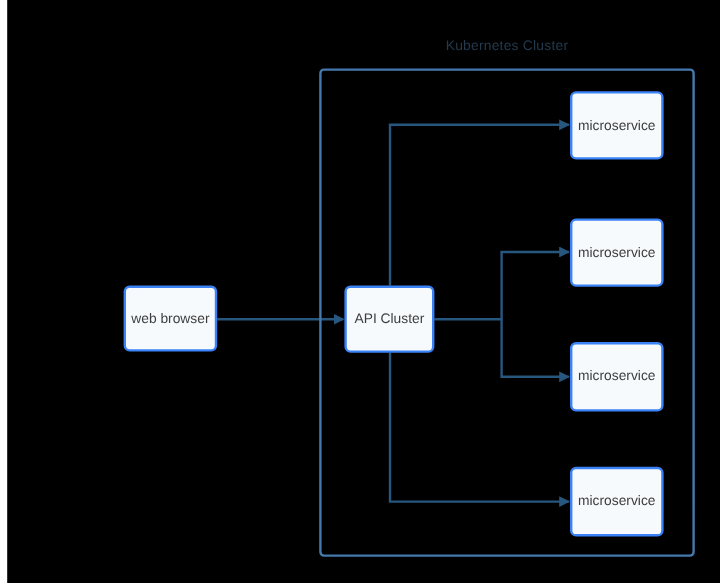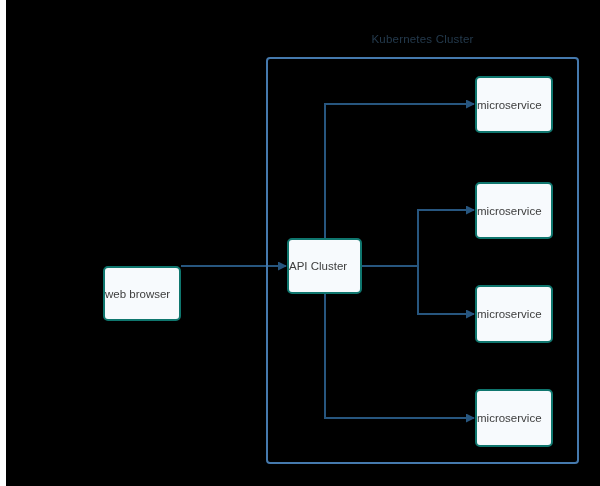--- a/index.html
+++ b/index.html
@@ -47,31 +47,31 @@
     top: 33px;
     width: 313px;
     text-align: center;
     font-size: 11.5px;
     letter-spacing: 0.2px;
     color: #243a4d;
   }
   .node {
     position: absolute;
     background: #f7fafd;
-    border: 2px solid #0f766e;
+    border: 2px solid #3b82f6;
     border-radius: 5px;
     box-sizing: border-box;
     display: flex;
     align-items: center;
-    justify-content: flex-start;
+    justify-content: center;
     font-size: 11.5px;
     color: #3d3d3d;
     text-align: center;
   }
-  .node-web-browser  { left: 103px; top: 238px; width: 78px; height: 55px; margin-top: 28px; }
+  .node-web-browser  { left: 103px; top: 238px; width: 78px; height: 55px; }
   .node-api-gateway  { left: 287px; top: 238px; width: 75px; height: 56px; }
   .node-ms-1         { left: 475px; top: 76px;  width: 78px; height: 57px; }
   .node-ms-2         { left: 475px; top: 182px; width: 78px; height: 57px; }
   .node-ms-3         { left: 475px; top: 285px; width: 78px; height: 58px; }
   .node-ms-4         { left: 475px; top: 389px; width: 78px; height: 58px; }
   .connector {
     fill: none;
     stroke: #27567f;
     stroke-width: 2;
   }

